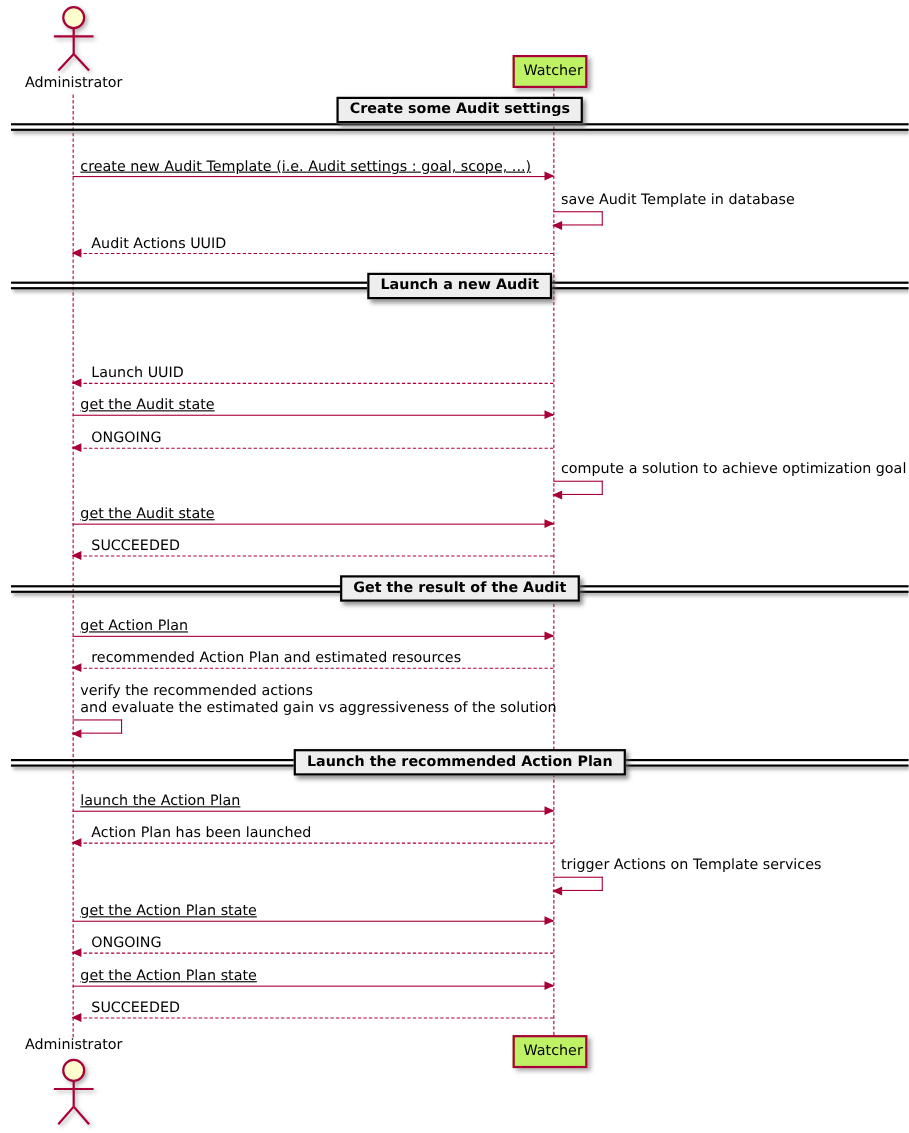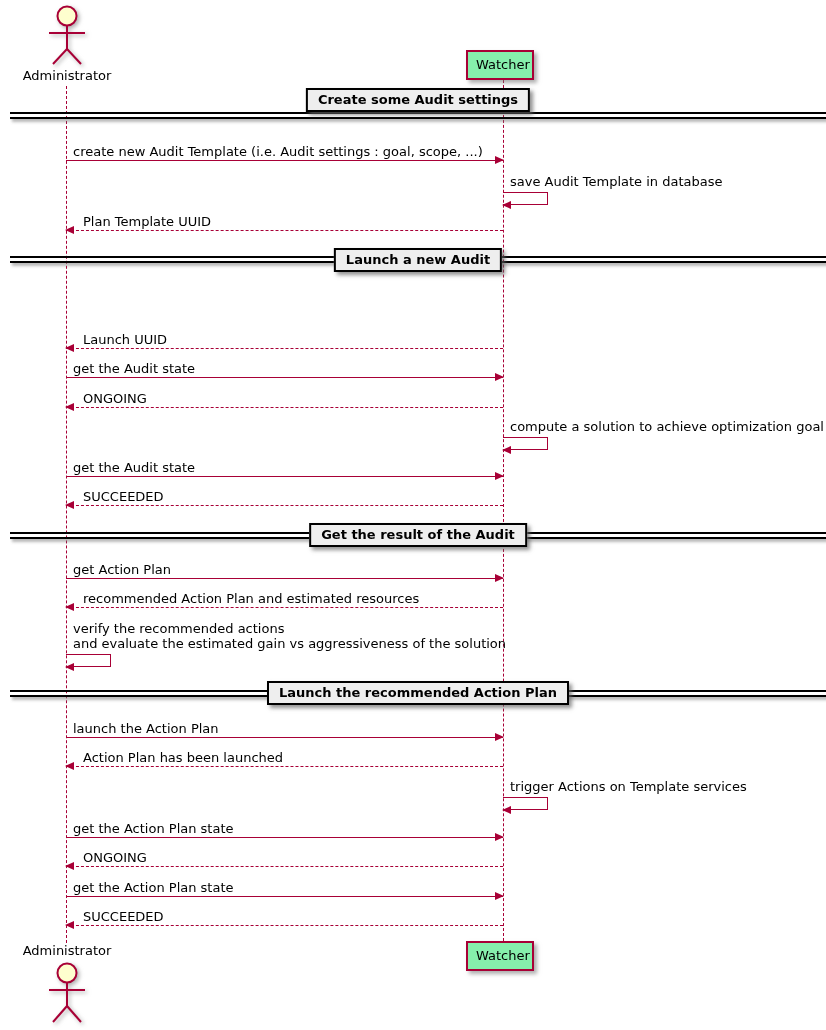--- a/index.html
+++ b/index.html
@@ -19,21 +19,21 @@
   
   .lifeline {
     position: absolute;
     width: 0;
     border-left: 1px dashed #A80036;
   }
   
   .participant {
     position: absolute;
     box-sizing: border-box;
-    background: #86efac;
+    background: #bef264;
     border: 2px solid #A80036;
     padding: 5px 8px 4px;
     box-shadow: 3px 3px 4px rgba(120,120,120,0.6);
     white-space: nowrap;
     text-align: center;
   }
   
   .actor-label {
     position: absolute;
     width: 100px;
@@ -62,21 +62,21 @@
     white-space: nowrap;
     box-shadow: 3px 3px 4px rgba(100,100,100,0.7);
   }
   
   .msg {
     position: absolute;
     left: 56px;
     width: 437px;
     box-sizing: content-box;
   }
-  .msg.solid  { border-bottom: 1px solid  #A80036; }
+  .msg.solid  { border-bottom: 1px solid  #A80036; text-decoration: underline; }
   .msg.dashed { border-bottom: 1px dashed #A80036; }
   .msg-label {
     padding: 0 0 1px 7px;
     line-height: 15px;
     white-space: pre;
   }
   .msg.dashed .msg-label { padding-left: 17px; }
   .head {
     position: absolute;
     width: 0; height: 0;
@@ -126,21 +126,21 @@
   </div>
 
   <div class="self-msg" style="left:493px; top:174px">
     <div class="msg-label">save Audit Template in database</div>
     <div class="loop">
       <span class="head"></span>
     </div>
   </div>
 
   <div class="msg dashed" style="top:214px; height:16px">
-    <div class="msg-label">Plan Template UUID</div>
+    <div class="msg-label">Audit Actions UUID</div>
     <span class="head l"></span>
   </div>
 
   <div class="divider-lines" style="top:256px"></div>
   <div class="divider-box" style="top:248px">Launch a new Audit</div>
 
 
   <div class="msg dashed" style="top:332px; height:16px">
     <div class="msg-label">Launch UUID</div>
     <span class="head l"></span>

